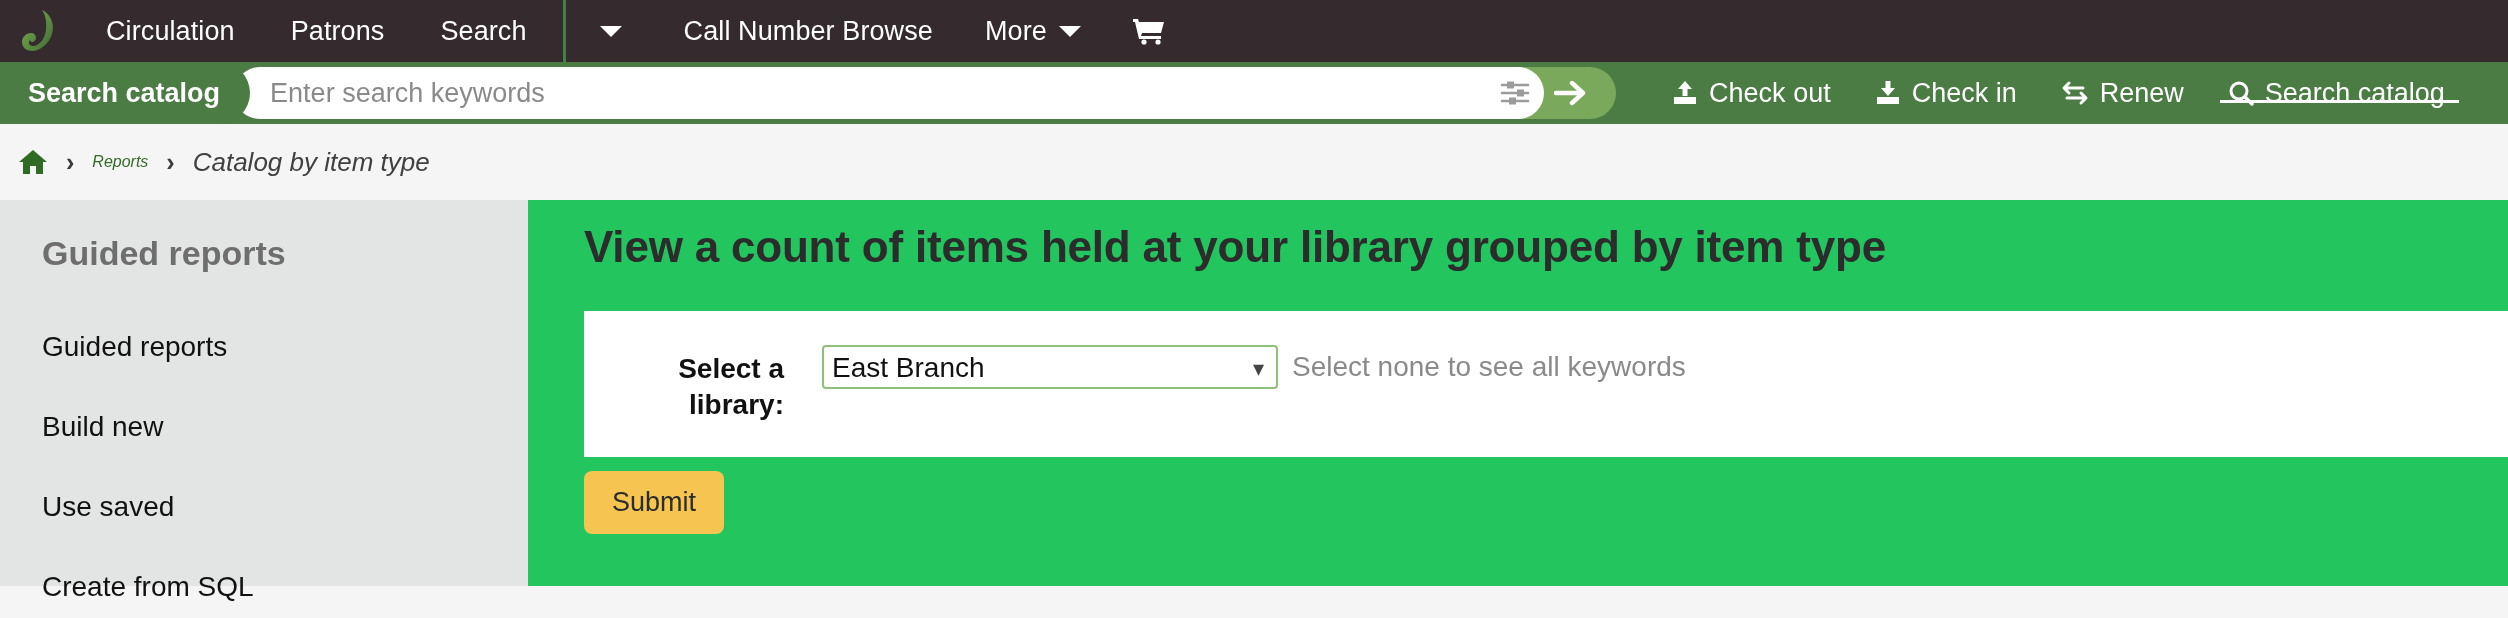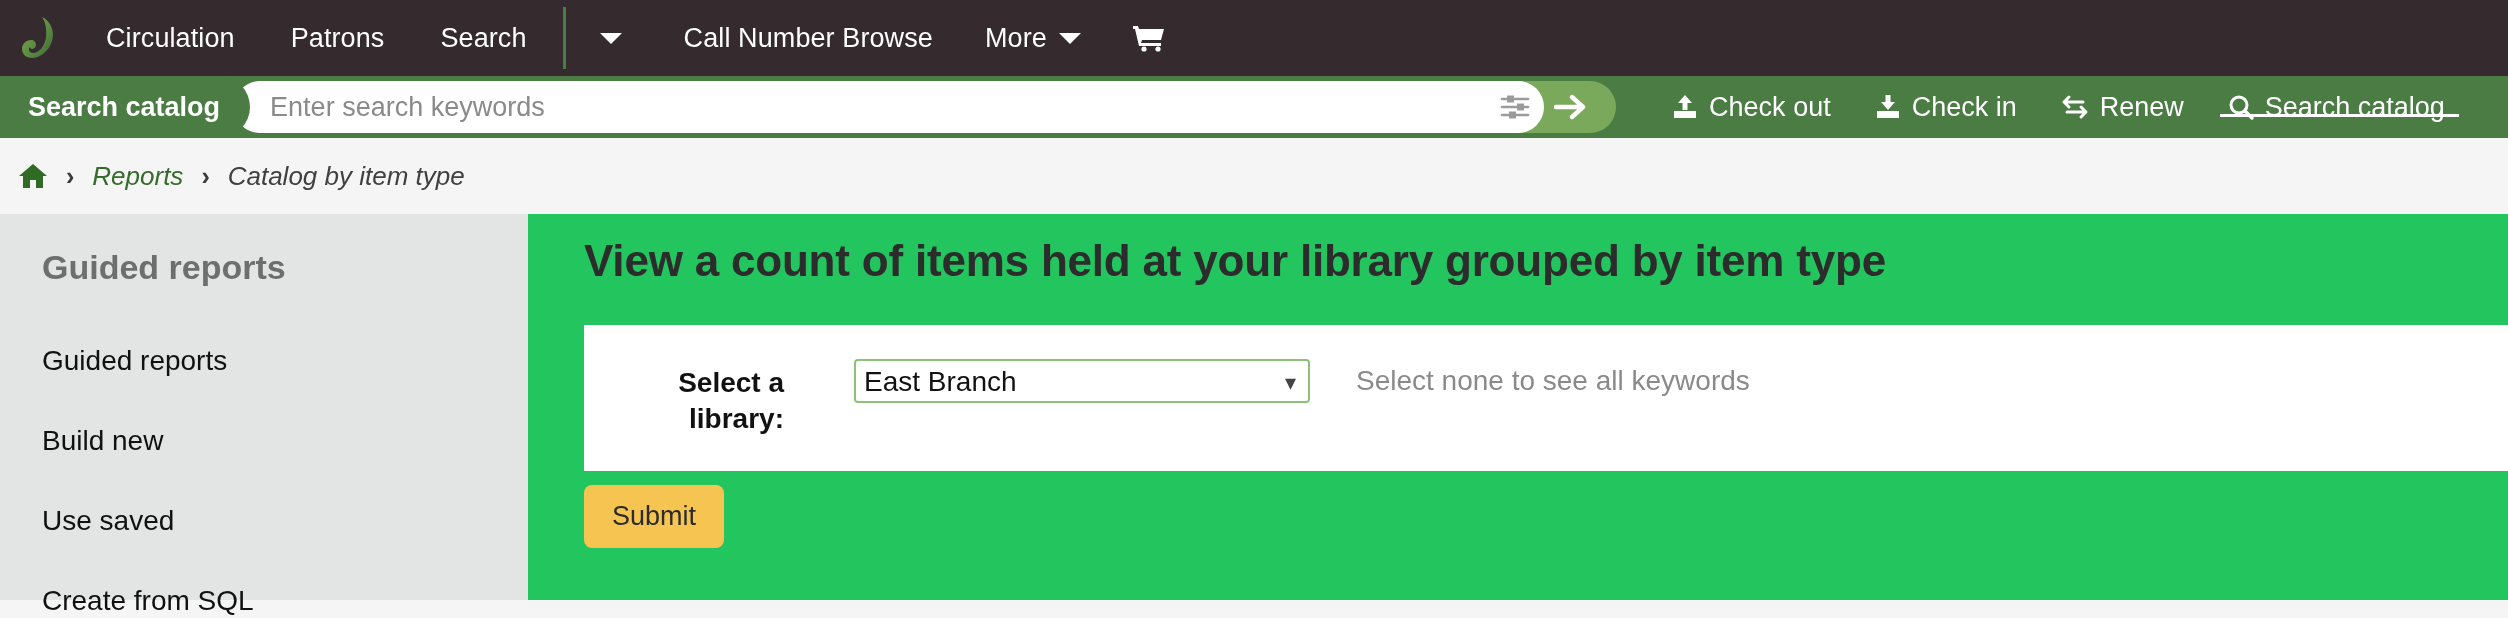--- a/index.html
+++ b/index.html
@@ -5,21 +5,21 @@
   html,body{margin:0;padding:0;}
   body{
     width:2508px;height:618px;overflow:hidden;
     background:#f4f5f4;
     font-family:"Liberation Sans", sans-serif;
     -webkit-font-smoothing:antialiased;
   }
 
   
   .topnav{
-    height:76px;background:#352b2e;display:flex;align-items:center;
+    height:62px;background:#352b2e;display:flex;align-items:center;
     position:relative;
   }
   .logo-wrap{width:78px;display:flex;align-items:center;justify-content:center;}
   .logo{width:34px;height:44px;position:relative;}
   .nav-links{display:flex;align-items:center;height:62px;}
   .nav-link{
     color:#ffffff;font-size:27px;padding:0 28px;line-height:62px;
     white-space:nowrap;letter-spacing:.1px;
   }
   .nav-sep{
@@ -67,21 +67,21 @@
   .tl.active::after{
     content:"";position:absolute;left:14px;right:8px;bottom:13px;height:3px;background:#fff;
   }
 
   
   .breadcrumb{
     height:76px;display:flex;align-items:center;padding-left:18px;gap:0;
     background:#f4f5f4;
   }
   .bc-sep{color:#3a3a3a;font-size:25px;font-weight:bold;padding:0 18px;}
-  .bc-link{color:#356b2b;font-size:26px;font-style:italic;}
+  .bc-link{color:#356b2b;font-size:16px;font-style:italic;}
   .bc-current{color:#404040;font-size:26px;font-style:italic;}
 
   
   .content{display:flex;height:386px;}
   .sidebar{
     width:528px;background:#e3e4e4;padding:34px 0 0 0;box-sizing:border-box;
   }
   .sidebar h3{
     margin:0 0 44px 42px;font-size:34px;color:#6e6e6e;font-weight:bold;
   }
@@ -89,21 +89,21 @@
     display:block;font-size:28px;color:#111;margin:0 0 0 42px;padding:14px 0 34px 0;
   }
   .main{flex:1;background:#22c55e;padding-left:56px;box-sizing:border-box;}
   .main h1{
     margin:22px 0 0 0;font-size:44px;font-weight:bold;color:#2c2c2c;letter-spacing:-.2px;
   }
   .panel{
     margin-top:39px;background:#ffffff;height:146px;box-sizing:border-box;
     display:flex;align-items:center;
   }
-  .form-row{display:flex;align-items:flex-start;padding-left:82px;gap:32px;}
+  .form-row{display:flex;align-items:flex-start;padding-left:82px;}
   .form-label{
     width:118px;text-align:right;font-weight:bold;font-size:28px;color:#111;
     line-height:1.28;padding-top:6px;
   }
   .select-wrap{margin-left:38px;position:relative;}
   .lib-select{
     width:456px;height:44px;box-sizing:border-box;font-size:28px;
     font-family:"Liberation Sans", sans-serif;color:#111;
     border:2px solid #8dc177;border-radius:4px;background:#fff;
     padding:0 8px;appearance:none;-webkit-appearance:none;outline:none;

